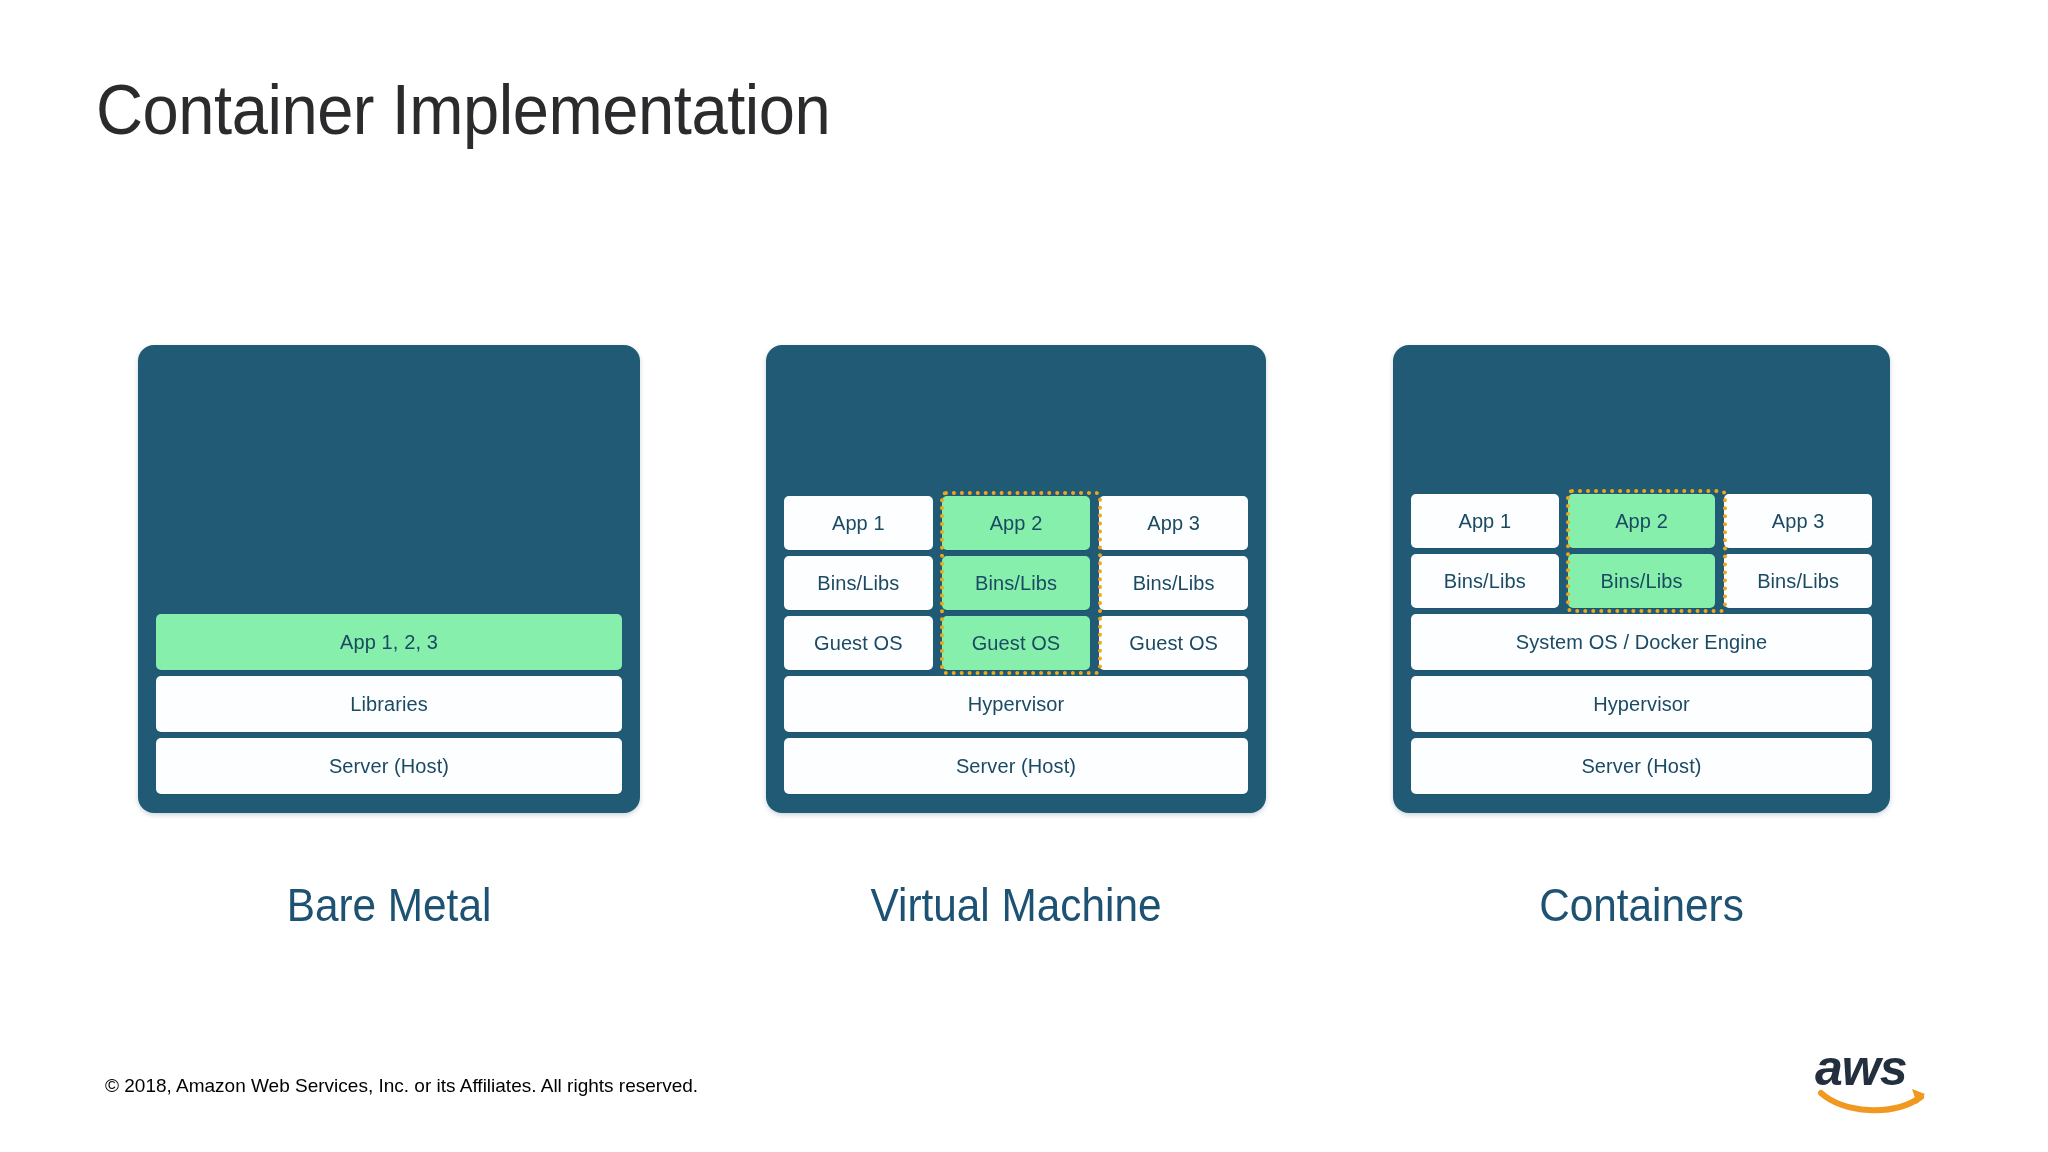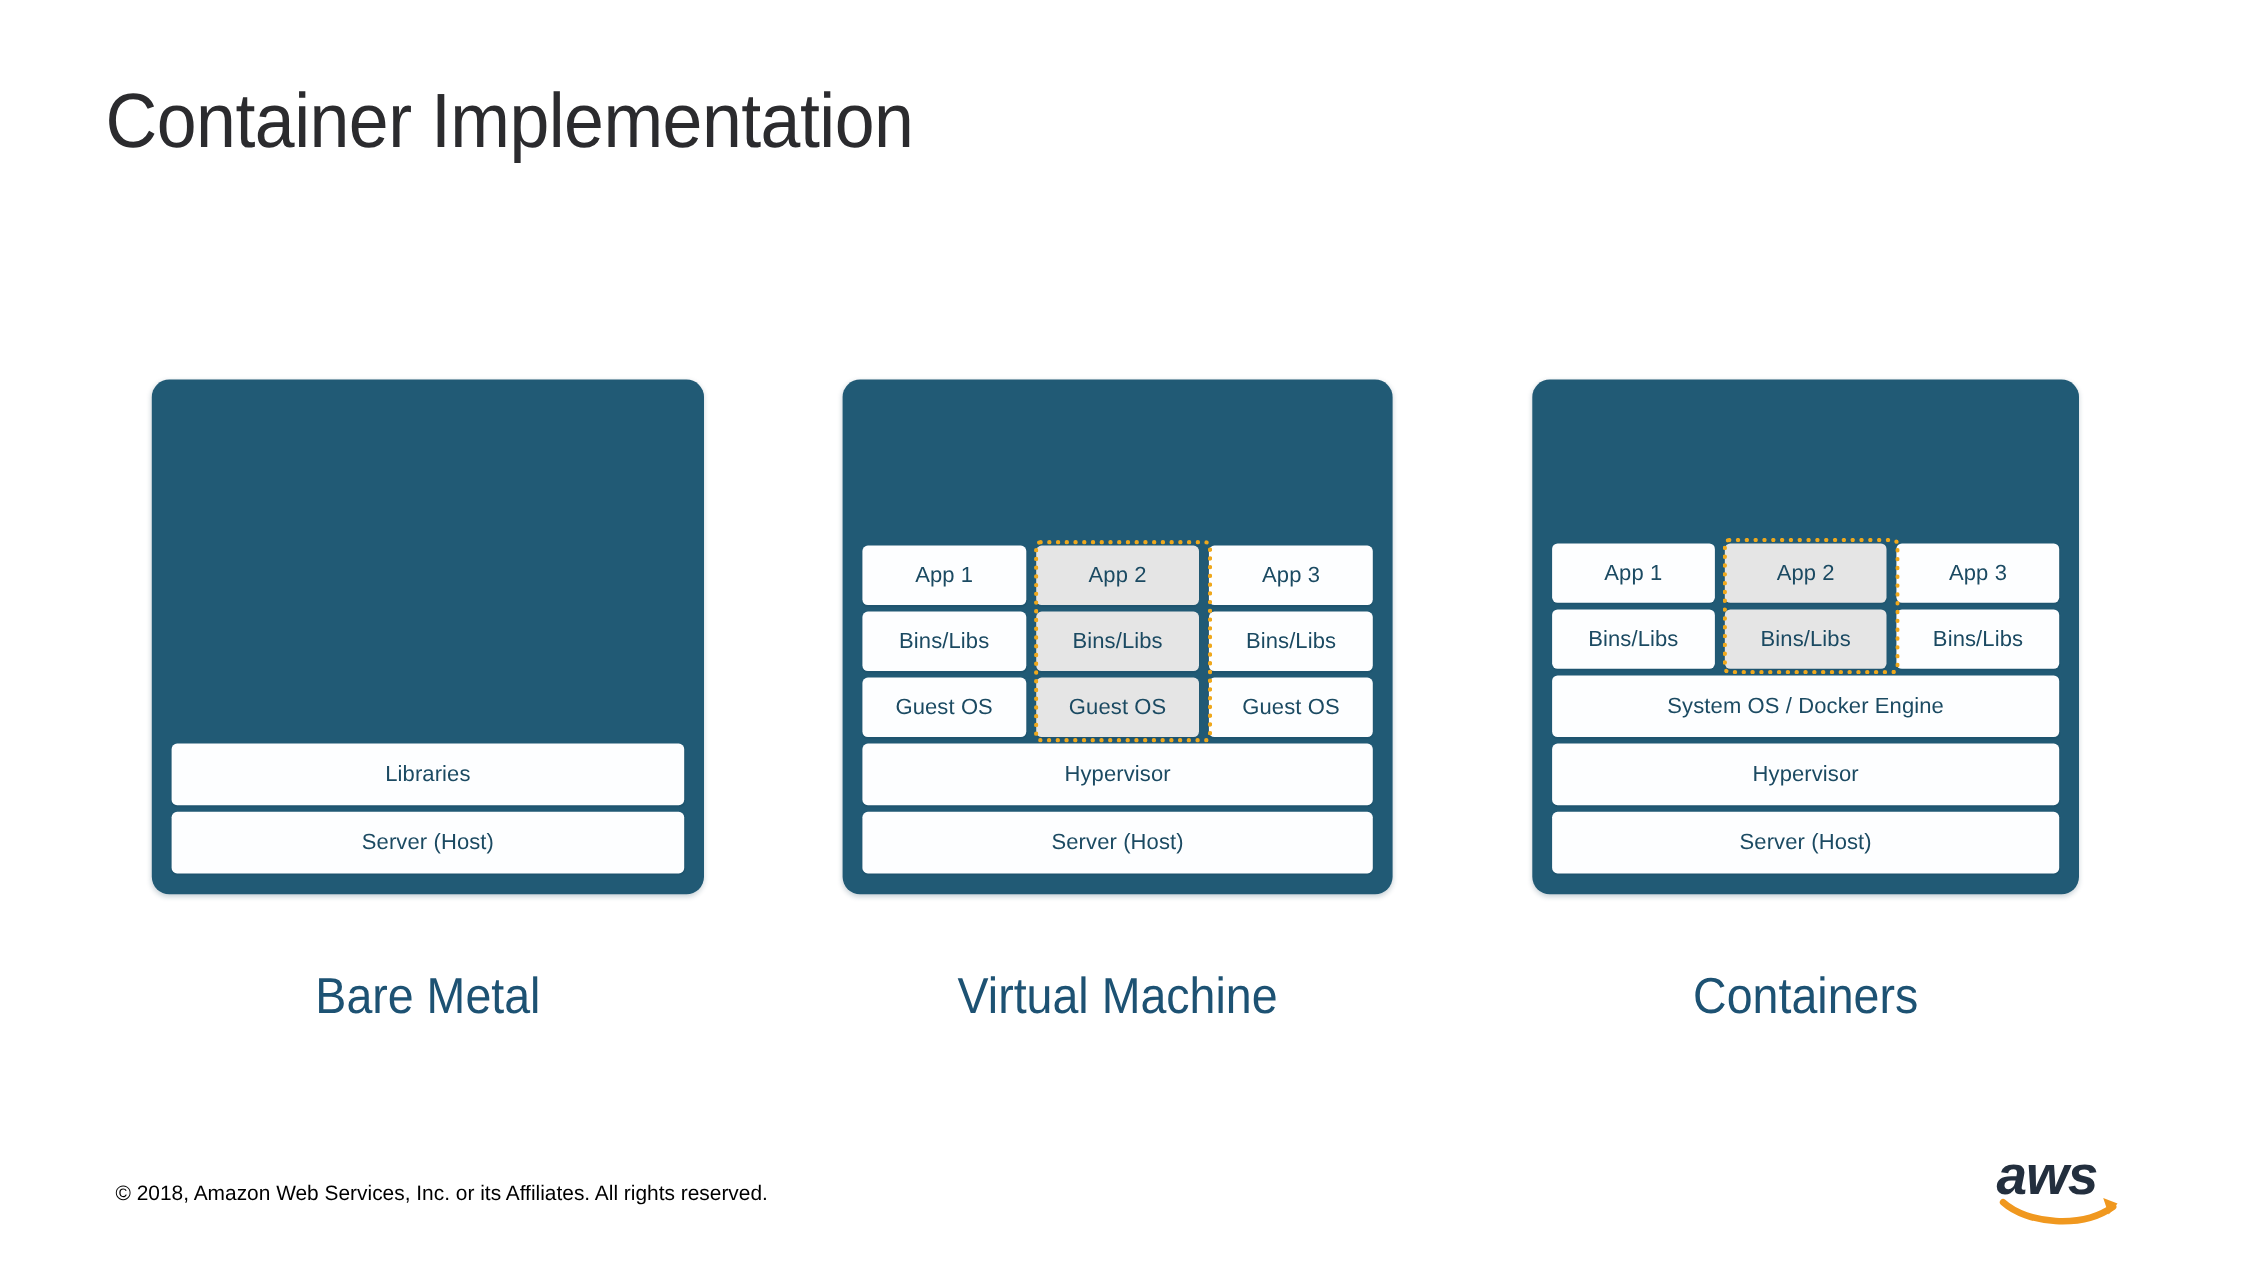--- a/index.html
+++ b/index.html
@@ -47,21 +47,21 @@
     background:#fdfeff;
     border-radius:5px;
     color:#1b4a62;
     display:flex;align-items:center;justify-content:center;
     font-size:20px;
     letter-spacing:.1px;
     box-sizing:border-box;
     box-shadow:0 1px 1px rgba(10,40,55,.10);
     white-space:nowrap;
   }
-  .box.hl{background:#e5e5e5;}
+  .box.hl{background:#86efac;}
 
   .row{display:flex;}
   .row + .row{margin-top:6px;justify-content:center;}
 
   
   .p1 .box{height:56px;}
   .p1 .box.app{height:56px;}
 
   
   .grid3{
@@ -120,20 +120,23 @@
 </head>
 <body>
 
 <h1 id="slide-title">Container Implementation</h1>
 
 <div id="diagram">
 
   <div class="panel p1">
     <div class="stack">
       <div class="row">
+        <div class="box hl app" style="flex:1">App 1, 2, 3</div>
+      </div>
+      <div class="row">
         <div class="box" style="flex:1">Libraries</div>
       </div>
       <div class="row">
         <div class="box" style="flex:1">Server (Host)</div>
       </div>
     </div>
   </div>
 
   <div class="panel p2">
     <div class="stack">

